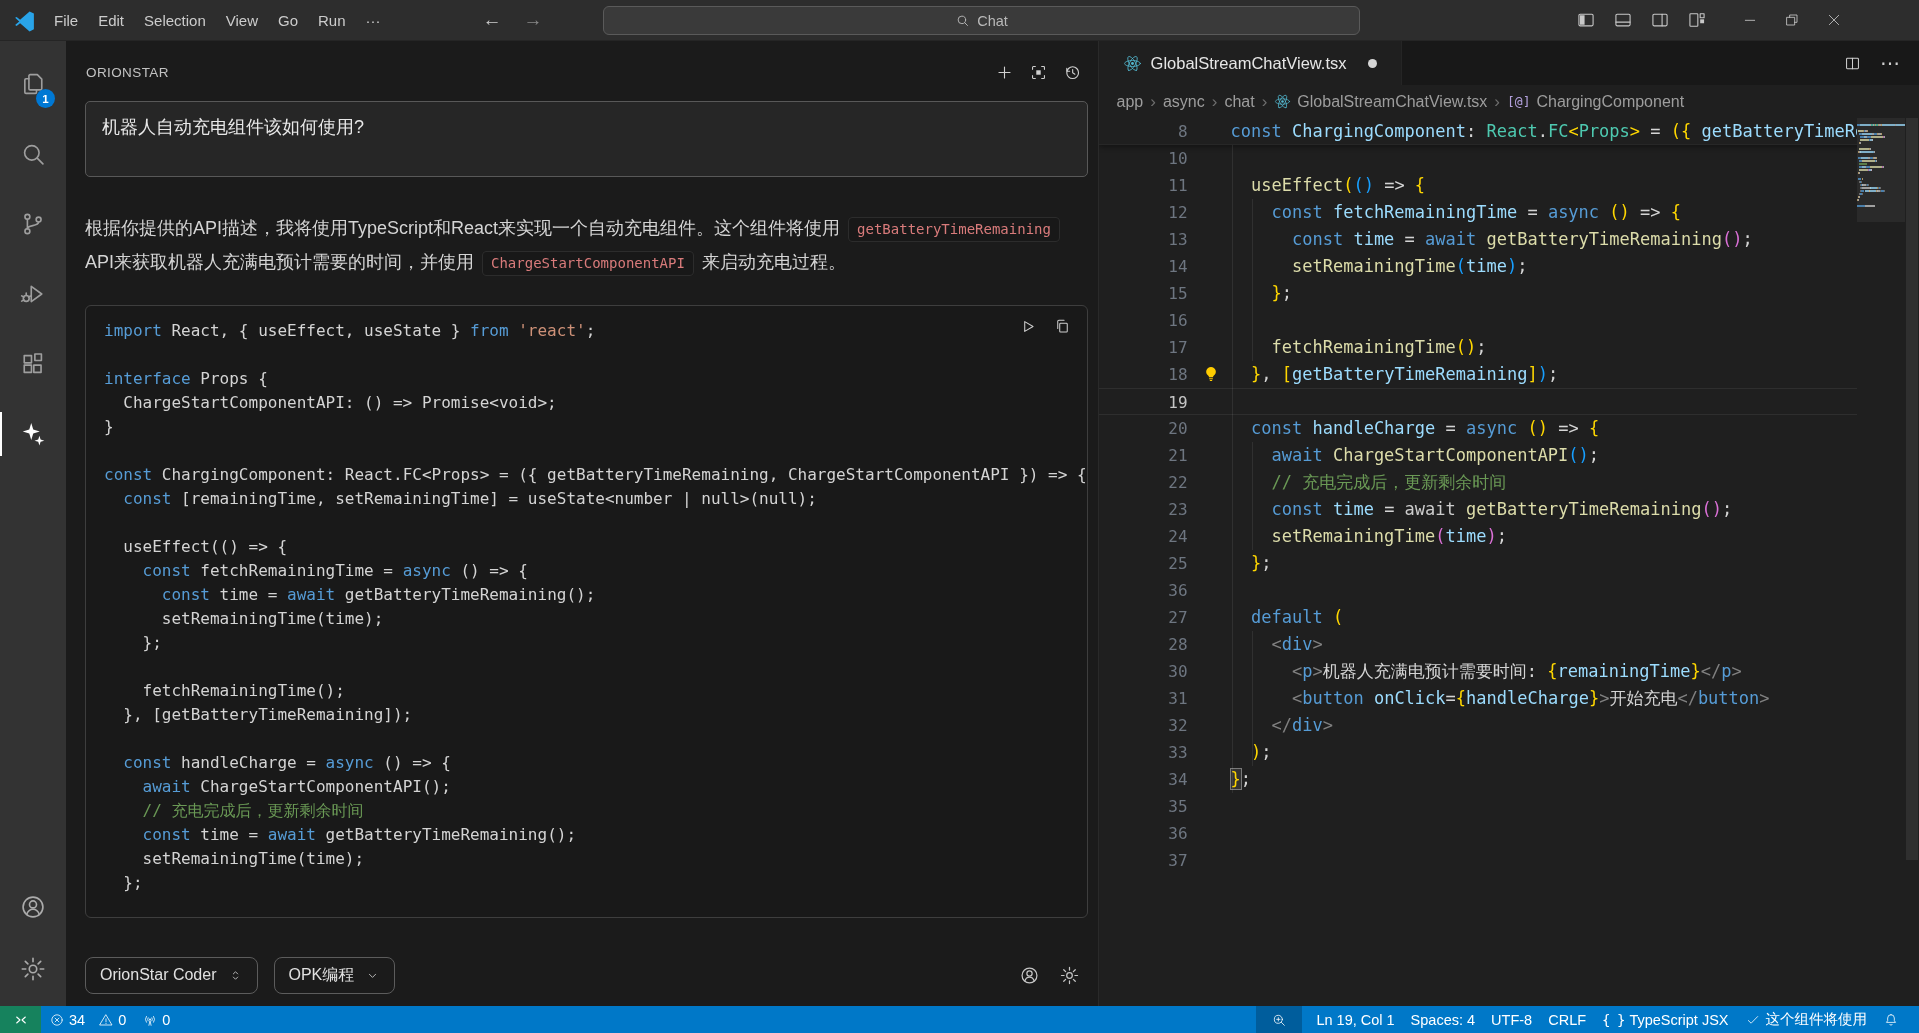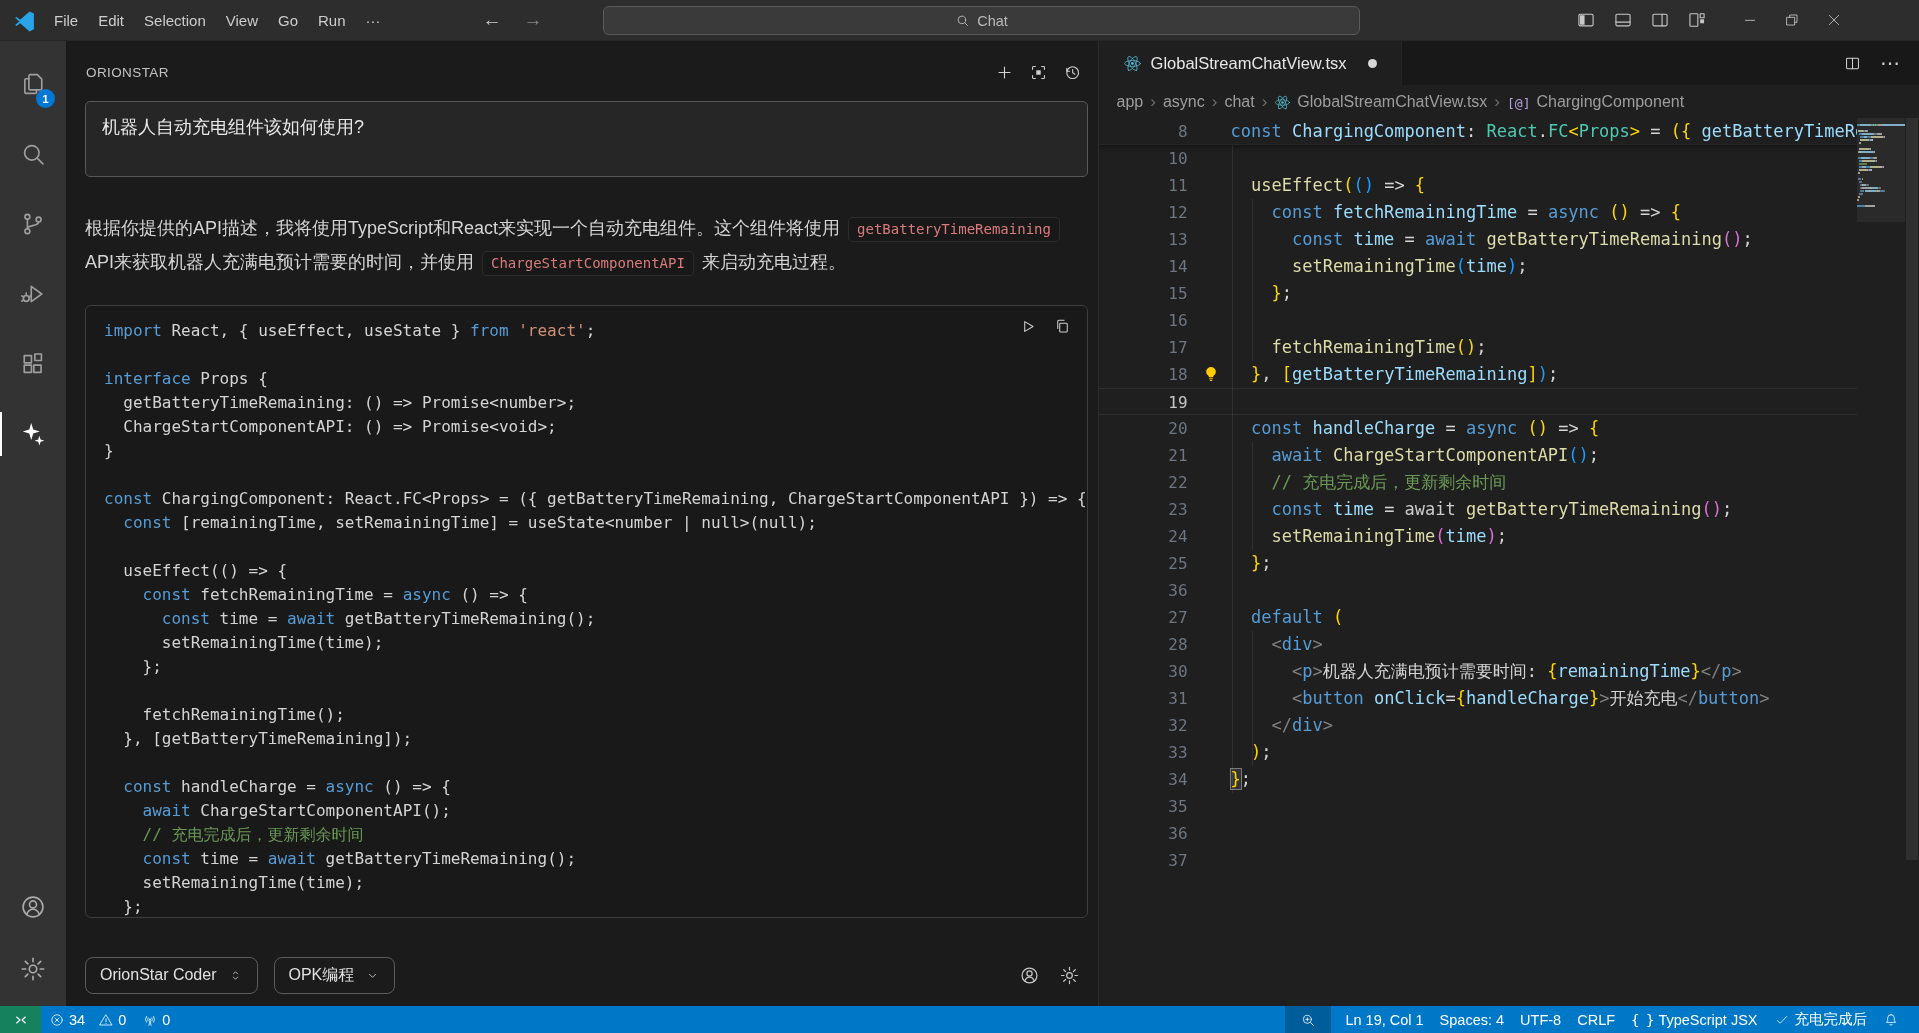--- a/index.html
+++ b/index.html
@@ -79,21 +79,21 @@
   .editor { flex:1; min-width:0; display:flex; flex-direction:column; background:#1f1f1f; }
   .tabbar { flex:0 0 44px; background:#181818; display:flex; align-items:stretch; }
   .tab { display:flex; align-items:center; gap:9px; background:#1f1f1f; padding:0 24px; font-size:16.5px;
     color:#e6e6e6; border-right:1px solid #252525; cursor:pointer; }
   .tab svg { width:19px; height:19px; }
   .tab-dot { width:9px; height:9px; border-radius:50%; background:#d6d6d6; margin-left:12px; }
   .tab-actions { margin-left:auto; display:flex; align-items:center; gap:18px; padding-right:18px; color:#cfcfcf; }
   .tab-actions svg { width:19px; height:19px; stroke-width:1.3; }
   .tab-actions .ellipsis { font-size:20px; letter-spacing:1px; }
   .breadcrumb { flex:0 0 33px; display:flex; align-items:center; padding-left:18px; font-size:16px; color:#9d9d9d; }
-  .bc-item { display:flex; align-items:flex-end; gap:6px; cursor:pointer; }
+  .bc-item { display:flex; align-items:center; gap:6px; cursor:pointer; }
   .bc-sep { color:#6e6e6e; margin:0 7px; font-size:17px; }
   .bc-symbol { font-family:"DejaVu Sans Mono",monospace; font-size:13px; color:#b3a1dd; }
 
   .code-area { flex:1; position:relative; overflow:hidden; font-family:"DejaVu Sans Mono",monospace; font-size:17px; }
   .ed-row { display:flex; height:27px; line-height:27px; position:relative; }
   .ed-row.sticky { box-shadow:0 2px 5px rgba(0,0,0,.4); border-bottom:1px solid rgba(255,255,255,.04); }
   .ed-row.current { border-top:1px solid #2e2e2e; border-bottom:1px solid #2e2e2e; }
   .ed-gutter { flex:0 0 100px; text-align:right; padding-right:11px; color:#6e7681; font-size:16px; }
   .ed-row.current .ed-gutter { color:#c6c6c6; }
   .ed-code { margin:0; padding-left:32px; white-space:pre; font-family:inherit; font-size:inherit; }
@@ -308,21 +308,20 @@
                 <svg viewBox="0 0 24 24">
                   <rect x="8.5" y="8" width="9.5" height="11" rx="1"></rect>
                   <path d="M6 14.5V5.5A1.5 1.5 0 0 1 7.5 4H14"></path>
                 </svg>
               </span>
             </div>
           <div id="sb-code">
               <div class="sc-line"><span class="t-k">import</span><span class="t-p"> React, { useEffect, useState } </span><span class="t-k">from</span><span class="t-p"> </span><span class="t-s">'react'</span><span class="t-p">;</span></div>
               <div class="sc-line"></div>
               <div class="sc-line"><span class="t-k">interface</span><span class="t-p"> Props {</span></div>
-              <div class="sc-line"><span class="t-p">  getBatteryTimeRemaining: () =&gt; Promise&lt;number&gt;;</span></div>
               <div class="sc-line"><span class="t-p">  ChargeStartComponentAPI: () =&gt; Promise&lt;void&gt;;</span></div>
               <div class="sc-line"><span class="t-p">}</span></div>
               <div class="sc-line"></div>
               <div class="sc-line"><span class="t-k">const</span><span class="t-p"> ChargingComponent: React.FC&lt;Props&gt; = ({ getBatteryTimeRemaining, ChargeStartComponentAPI }) =&gt; {</span></div>
               <div class="sc-line"><span class="t-p">  </span><span class="t-k">const</span><span class="t-p"> [remainingTime, setRemainingTime] = useState&lt;number | null&gt;(null);</span></div>
               <div class="sc-line"></div>
               <div class="sc-line"><span class="t-p">  useEffect(() =&gt; {</span></div>
               <div class="sc-line"><span class="t-p">    </span><span class="t-k">const</span><span class="t-p"> fetchRemainingTime = </span><span class="t-k">async</span><span class="t-p"> () =&gt; {</span></div>
               <div class="sc-line"><span class="t-p">      </span><span class="t-k">const</span><span class="t-p"> time = </span><span class="t-k">await</span><span class="t-p"> getBatteryTimeRemaining();</span></div>
               <div class="sc-line"><span class="t-p">      setRemainingTime(time);</span></div>
@@ -665,21 +664,21 @@
             <span class="braces-glyph">{ }</span>
           </span>
           <span>TypeScript JSX</span>
         </div>
         <div class="st-item">
           <span class="icon">
             <svg viewBox="0 0 24 24">
               <path d="M5 12.8l4.2 4L19 6.8"></path>
             </svg>
           </span>
-          <span>充电完成后</span>
+          <span>这个组件将使用</span>
         </div>
         <div class="st-item">
           <span class="icon">
             <svg viewBox="0 0 24 24">
               <path d="M12 4a5 5 0 0 1 5 5v4l1.8 2.6H5.2L7 13V9a5 5 0 0 1 5-5z"></path>
               <path d="M10.3 18.6a1.8 1.8 0 0 0 3.4 0"></path>
             </svg>
           </span>
         </div>
       </div>

